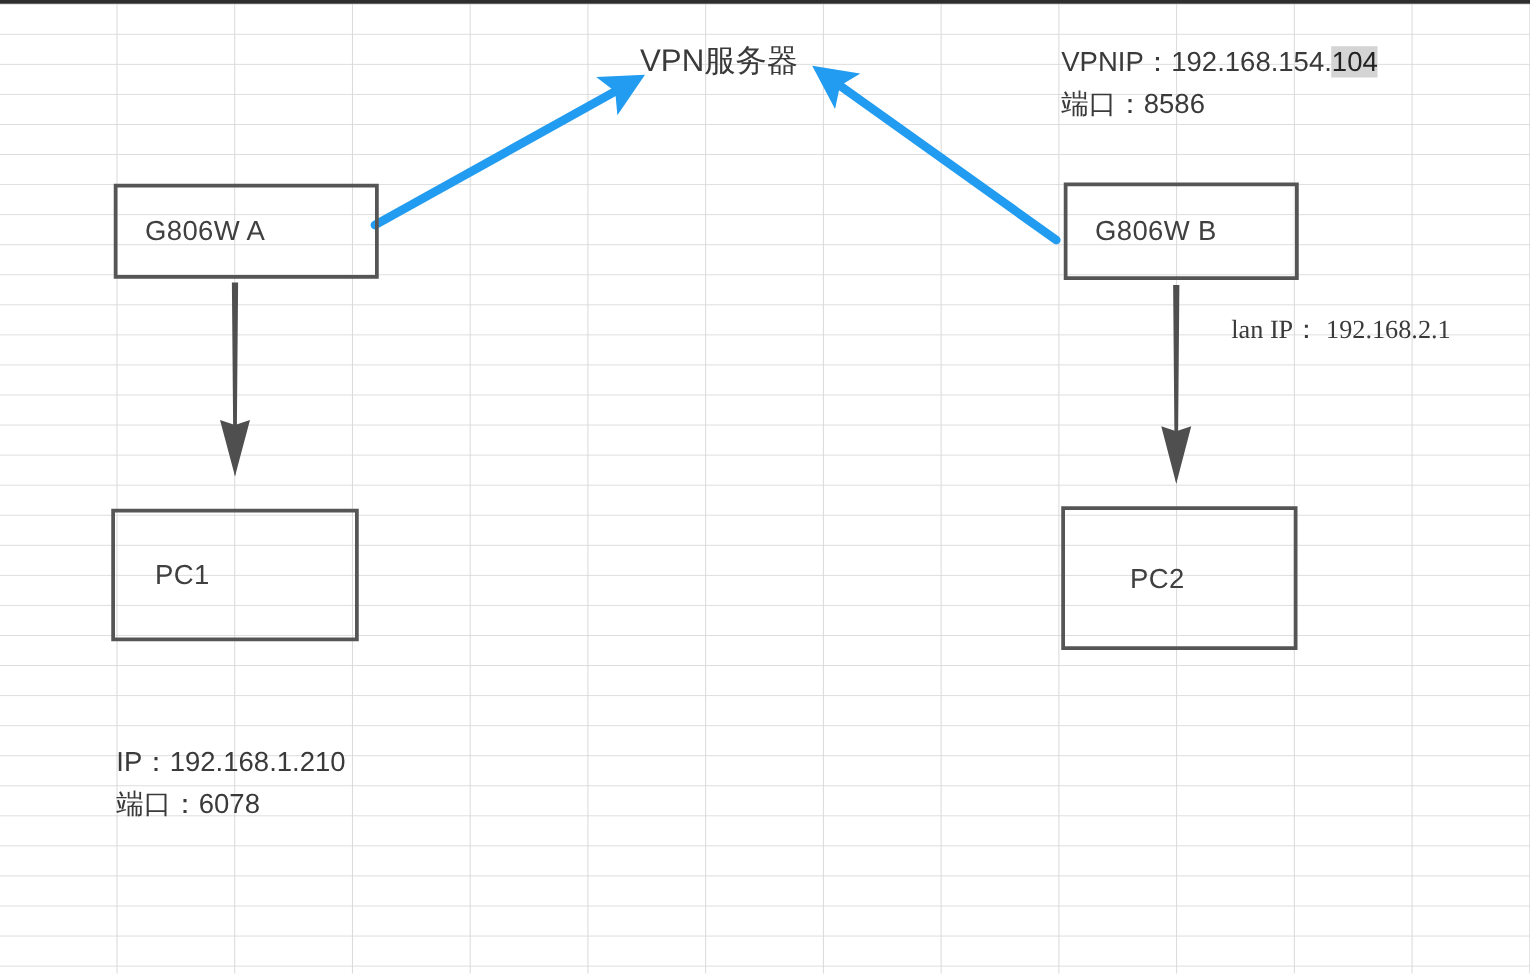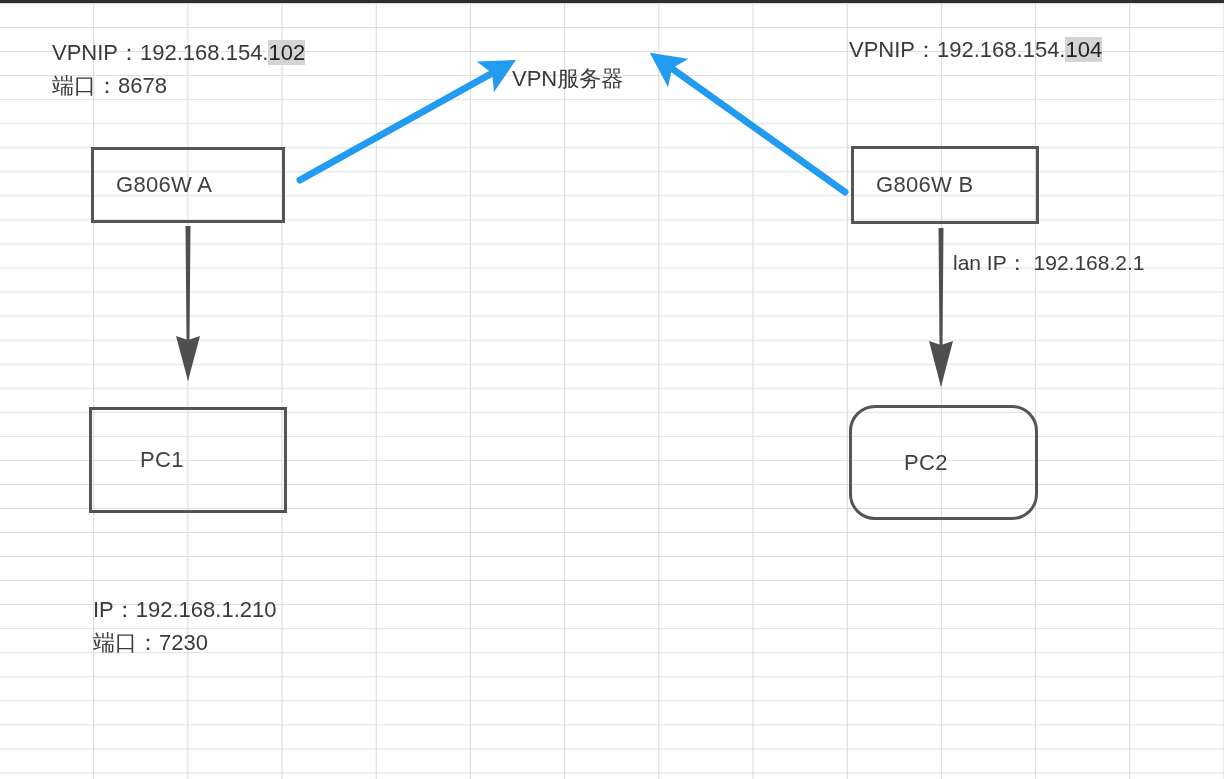--- a/index.html
+++ b/index.html
@@ -63,24 +63,23 @@
   }
   .text-block .line {
     display: block;
   }
   .hl {
     background: #d4d4d4;
     color: #222222;
   }
   .center-label {
     position: absolute;
-    font-size: 22px;
+    font-size: 25px;
     color: #3a3a3a;
     white-space: nowrap;
-    margin-top: 32px;
   }
   .edge-label {
     position: absolute;
     font-size: 21px;
     color: #3a3a3a;
     line-height: 32px;
     white-space: nowrap;
   }
 </style>
 </head>
@@ -109,52 +108,49 @@
       <path d="M185.5,226 L186.5,340 L181,340 L188,381 L195,340 L189.5,340 L190.5,226 Z" fill="#4f4f4f"></path>
       <path d="M188,340 L176,336 L188,381 L200,336 Z" fill="#4f4f4f"></path>
     </g>
 
     <g>
       <path d="M938.5,228 L939.5,345 L934,345 L941,387 L948,345 L942.5,345 L943.5,228 Z" fill="#4f4f4f"></path>
       <path d="M941,345 L929,341 L941,387 L953,341 Z" fill="#4f4f4f"></path>
     </g>
   </svg>
 
-  <div class="text-block" style="left:52px; top:36px;">
-    <span class="line"><span>VPNIP：192.168.154.</span><span class="hl">102</span></span>
-    <span class="line">端口：8678</span>
-  </div>
 
-  <div class="node-box" style="left:91px; top:147px; width:194px; height:76px;">
+  <div class="node-box" style="left:91px; top:147px; width:212px; height:76px;">
     <span class="node-label">G806W A</span>
   </div>
 
 
-  <div class="node-box" style="left:89px; top:407px; width:198px; height:106px; padding-left:48px;">
+  <div class="node-box" style="left:89px; top:407px; width:198px; height:106px; padding-left:32px;">
     <span class="node-label">PC1</span>
   </div>
 
   <div class="text-block" style="left:93px; top:546px;margin-top:47px;">
     <span class="line">IP：192.168.1.210</span>
-    <span class="line">端口：7230</span>
+    <span class="line">端口：6078</span>
   </div>
 
   <div class="center-label" style="left:512px; top:32px;">VPN服务器</div>
 
   <div class="text-block" style="left:849px; top:33px;">
     <span class="line"><span>VPNIP：192.168.154.</span><span class="hl">104</span></span>
+    <span class="line">端口：8586</span>
   </div>
 
   <div class="node-box" style="left:851px; top:146px; width:188px; height:78px; ">
     <span class="node-label">G806W B</span>
   </div>
 
-  <div class="edge-label" style="left:953px; top:247px;">
+  <div class="edge-label" style="left:985px; top:247px;font-family:Liberation Serif, serif;">
     <span class="line">lan IP：</span>
     <span class="line">192.168.2.1</span>
   </div>
 
-  <div class="node-box" style="left:849px; top:405px; width:189px; height:115px; padding-left:52px;border-radius:26px;">
+  <div class="node-box" style="left:849px; top:405px; width:189px; height:115px; padding-left:52px;">
     <span class="node-label">PC2</span>
   </div>
 
 
 </div>
 
 </body></html>

